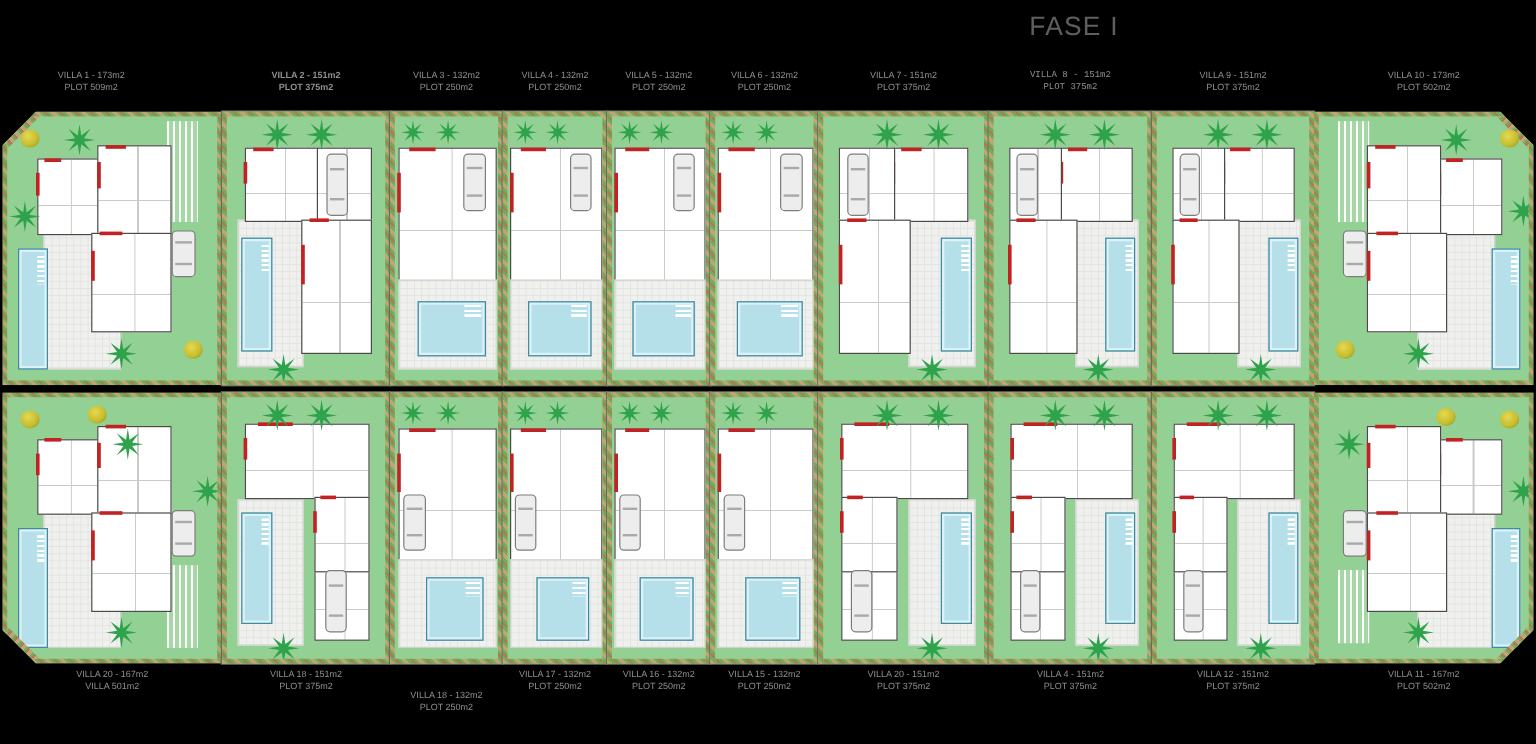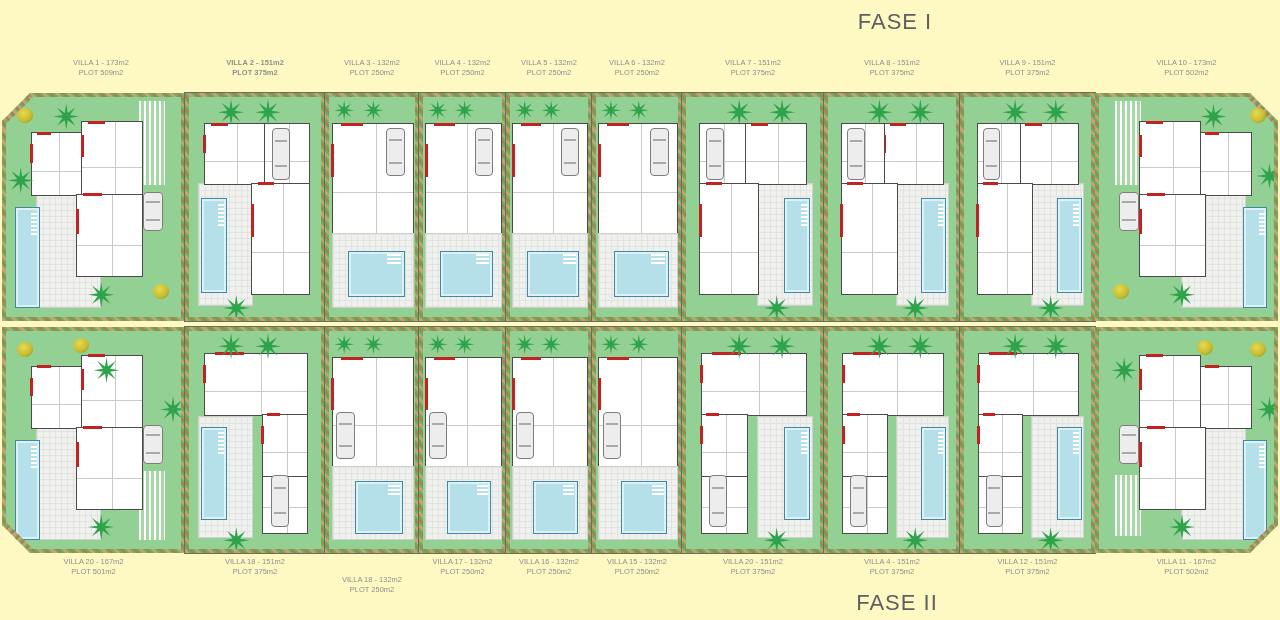--- a/index.html
+++ b/index.html
@@ -1,17 +1,17 @@
 <!DOCTYPE html>
 <html style="--garden: #93d093; --palm: #2fa24c; --bush: #c9bd30; --pool: #b5e0ea; --poolline: #3f89a1; --paving: #f0f1ee; --wall: #4a4a48; --red: #c22222; --hedge1: #c4a277; --hedge2: #6fae57; --hedge3: #a87e55; --labeltxt: #8f8f8f; --title: #5f5f5f;"><head>
 <meta charset="utf-8">
 <style>
   html,body{margin:0;padding:0;background:#fff;}
   #canvas{
-    position:relative;width:1280px;height:620px;background:#fef9c3;overflow:hidden;
+    position:relative;width:1280px;height:620px;background:#000000;overflow:hidden;
     font-family:"Liberation Sans",sans-serif;
   }
   
   .phase-title{
     position:absolute;width:220px;text-align:center;
     font-size:22px;letter-spacing:1px;color:var(--title,#5f5f5f);font-weight:400;
   }
   #title-fase1{left:785px;top:9px;}
   #title-fase2{left:787px;top:590px;}
   
@@ -379,21 +379,21 @@
           <div class="palm p1"></div>
           <div class="palm p2"></div>
           <div class="palm p3"></div>
           <div class="bush s1"></div>
           <div class="bush s2"></div>
           <div class="cham"></div>
         </div>
       </div>
     </div>
   <div id="labels">
-      <div class="vlabel" style="left: 101px; top: 58px;">
+      <div class="vlabel" style="left: 76px; top: 58px;">
         <div>VILLA 1 - 173m2</div>
         <div>PLOT 509m2</div>
       </div>
       <div class="vlabel" style="left: 255px; top: 58px; font-weight: bold;">
         <div>VILLA 2 - 151m2</div>
         <div>PLOT 375m2</div>
       </div>
       <div class="vlabel" style="left: 372px; top: 58px;">
         <div>VILLA 3 - 132m2</div>
         <div>PLOT 250m2</div>
@@ -407,35 +407,35 @@
         <div>PLOT 250m2</div>
       </div>
       <div class="vlabel" style="left: 637px; top: 58px;">
         <div>VILLA 6 - 132m2</div>
         <div>PLOT 250m2</div>
       </div>
       <div class="vlabel" style="left: 753px; top: 58px;">
         <div>VILLA 7 - 151m2</div>
         <div>PLOT 375m2</div>
       </div>
-      <div class="vlabel" style="left: 892px; top: 58px;">
+      <div class="vlabel" style="left: 892px; top: 58px; font-family: Liberation Mono, monospace;">
         <div>VILLA 8 - 151m2</div>
         <div>PLOT 375m2</div>
       </div>
       <div class="vlabel" style="left: 1027.5px; top: 58px;">
         <div>VILLA 9 - 151m2</div>
         <div>PLOT 375m2</div>
       </div>
       <div class="vlabel" style="left: 1186.5px; top: 58px;">
         <div>VILLA 10 - 173m2</div>
         <div>PLOT 502m2</div>
       </div>
       <div class="vlabel" style="left: 93.5px; top: 557px; text-align: center;">
         <div>VILLA 20 - 167m2</div>
-        <div>PLOT 501m2</div>
+        <div>VILLA 501m2</div>
       </div>
       <div class="vlabel" style="left: 255px; top: 557px;">
         <div>VILLA 18 - 151m2</div>
         <div>PLOT 375m2</div>
       </div>
       <div class="vlabel" style="left: 372px; top: 575px;">
         <div>VILLA 18 - 132m2</div>
         <div>PLOT 250m2</div>
       </div>
       <div class="vlabel" style="left: 462.5px; top: 557px;">
@@ -460,14 +460,13 @@
       </div>
       <div class="vlabel" style="left: 1027.5px; top: 557px;">
         <div>VILLA 12 - 151m2</div>
         <div>PLOT 375m2</div>
       </div>
       <div class="vlabel" style="left: 1186.5px; top: 557px;">
         <div>VILLA 11 - 167m2</div>
         <div>PLOT 502m2</div>
       </div>
     </div>
-  <div id="title-fase2" class="phase-title">FASE II</div>
 </div>
 
 </body></html>

